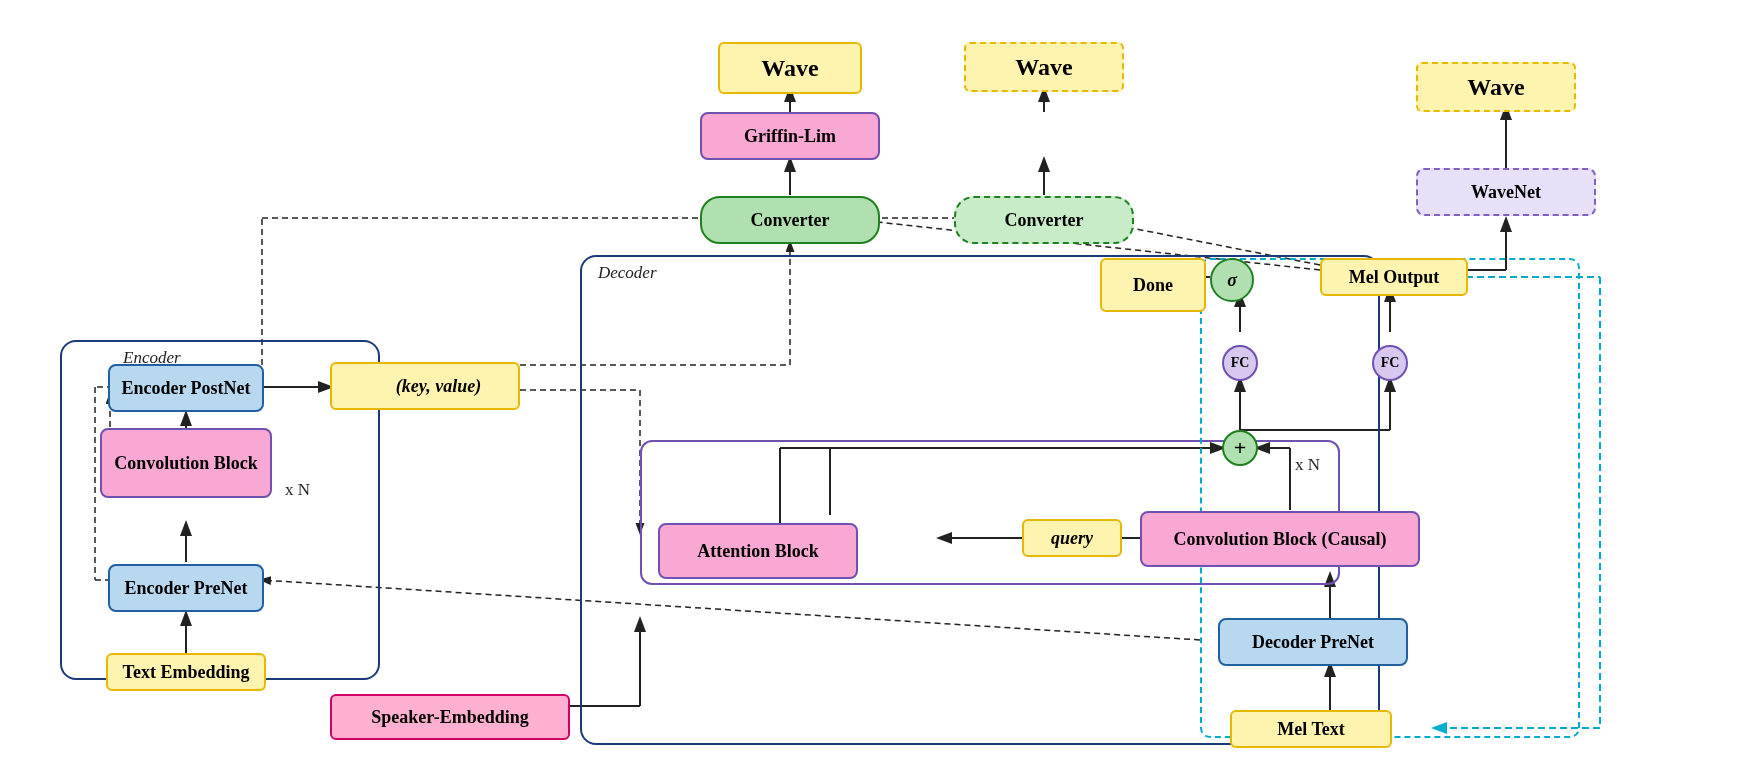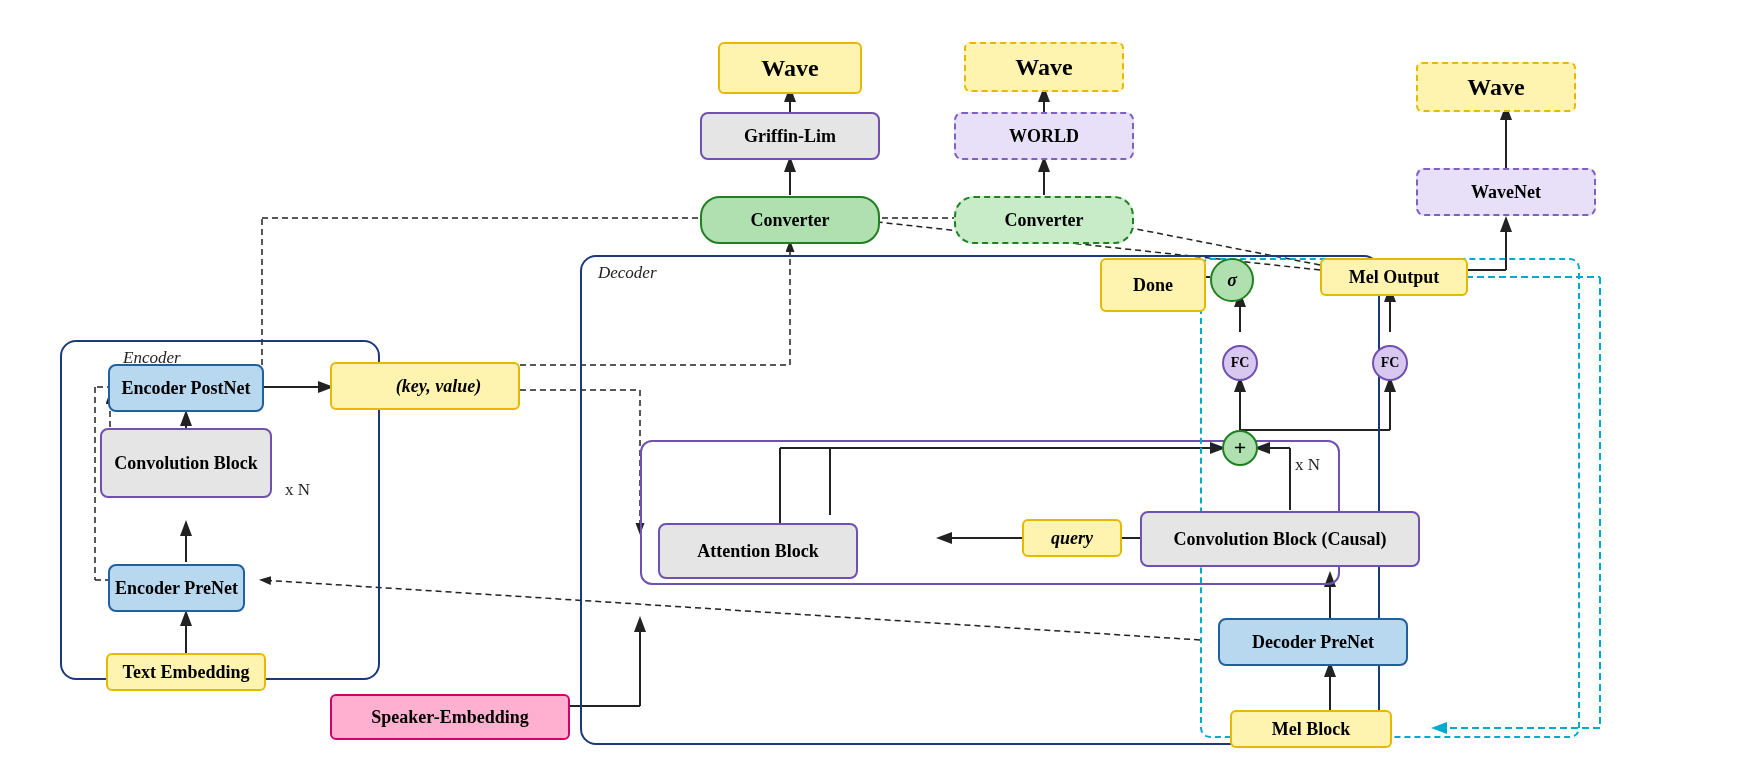--- a/index.html
+++ b/index.html
@@ -35,21 +35,21 @@
       background: #FFF3B0;
       border: 2.5px dashed #E6B800;
       border-radius: 6px;
     }
     .node-blue {
       background: #B8D8F0;
       border: 2.5px solid #2060A0;
       border-radius: 8px;
     }
     .node-purple {
-      background: #e5e5e5;
+      background: #f9a8d4;
       border: 2.5px solid #7050B0;
       border-radius: 8px;
     }
     .node-purple-dashed {
       background: #E8E0F8;
       border: 2.5px dashed #8060C0;
       border-radius: 8px;
     }
     .node-green {
       background: #B0E0B0;
@@ -230,21 +230,21 @@
   <div class="box-label" style="left:598px; top:263px;">Decoder</div>
 
   <div class="inner-box-purple" style="left:640px; top:440px; width:700px; height:145px;"></div>
 
   <div class="mel-feedback-box" style="left:1200px; top:258px; width:380px; height:480px;"></div>
 
   <div class="node node-yellow" style="left:106px; top:653px; width:160px; height:38px;">
     <span>Text Embedding</span>
   </div>
 
-  <div class="node node-blue" style="left:108px; top:564px; width:137px; height:48px;">
+  <div class="node node-blue" style="left:108px; top:564px; width:156px; height:48px;">
     <span>Encoder PreNet</span>
   </div>
 
   <div class="node node-purple" style="left:100px; top:428px; width:172px; height:70px;">
     <span>Convolution Block</span>
   </div>
 
   <div class="repeat-label" style="left:285px; top:480px;">x N</div>
 
   <div class="node node-blue" style="left:108px; top:364px; width:156px; height:48px;">
@@ -260,23 +260,20 @@
   </div>
 
   <div class="node node-green-dashed" style="left:954px; top:196px; width:180px; height:48px;">
     <span>Converter</span>
   </div>
 
   <div class="node node-purple" style="left:700px; top:112px; width:180px; height:48px;">
     <span>Griffin-Lim</span>
   </div>
 
-  <div class="node node-purple-dashed" style="left:954px; top:112px; width:180px; height:48px;">
-    <span>WORLD</span>
-  </div>
 
   <div class="node node-purple-dashed" style="left:1416px; top:168px; width:180px; height:48px;">
     <span>WaveNet</span>
   </div>
 
   <div class="node node-yellow" style="left:718px; top:42px; width:144px; height:52px;">
     <span style="font-size:24px;font-weight:bold;">Wave</span>
   </div>
 
   <div class="node node-yellow-dashed" style="left:964px; top:42px; width:160px; height:50px;">
@@ -323,20 +320,20 @@
 
   <div class="node node-yellow" style="left:1320px; top:258px; width:148px; height:38px;">
     <span>Mel Output</span>
   </div>
 
   <div class="node node-blue" style="left:1218px; top:618px; width:190px; height:48px;">
     <span>Decoder PreNet</span>
   </div>
 
   <div class="node node-yellow" style="left:1230px; top:710px; width:162px; height:38px;">
-    <span>Mel Block</span>
+    <span>Mel Text</span>
   </div>
 
   <div class="node node-pink" style="left:330px; top:694px; width:240px; height:46px;">
     <span>Speaker-Embedding</span>
   </div>
 
 </div>
 
 </body></html>

